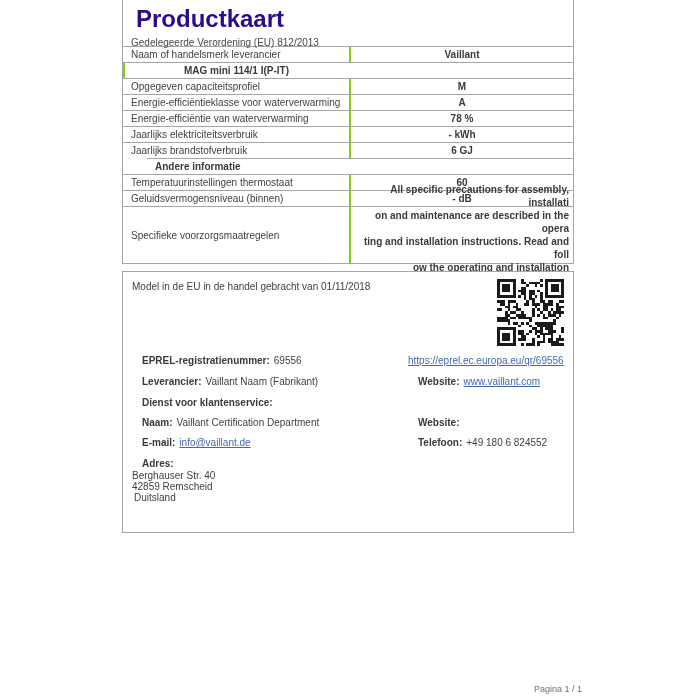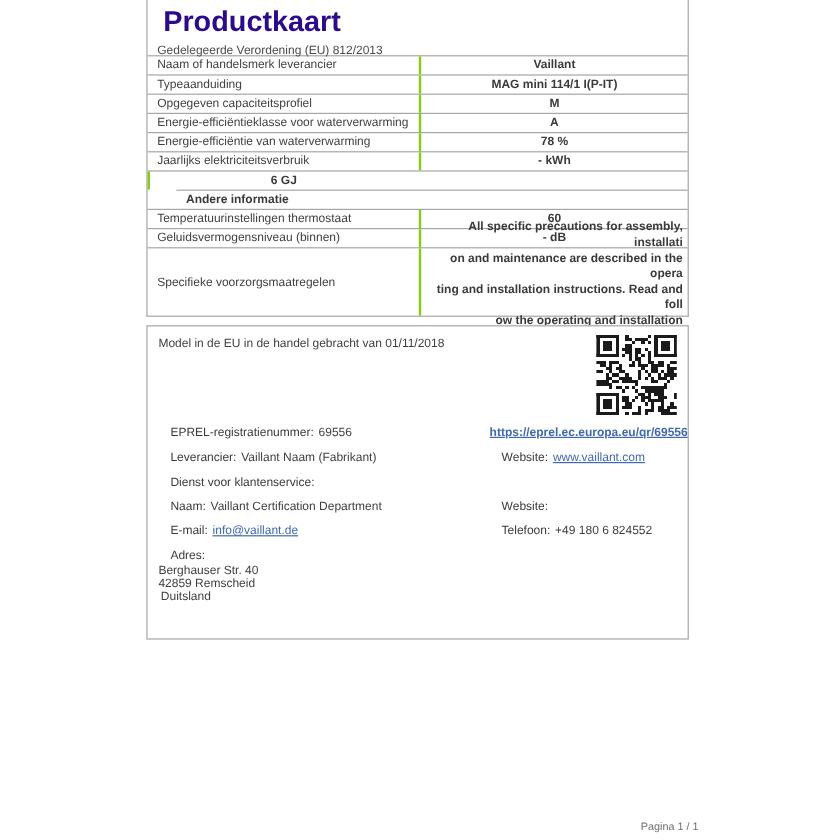--- a/index.html
+++ b/index.html
@@ -22,21 +22,21 @@
   .lcell{width:227px;box-sizing:border-box;padding-left:8px;font-size:10px;
          display:flex;align-items:center;}
   .vcell{width:225px;box-sizing:border-box;border-left:2px solid #84cc16;
          font-size:10px;font-weight:bold;display:flex;align-items:center;justify-content:center;
          text-align:right;color:#3a3a3a;}
   .vcell.multiline{flex-direction:column;line-height:13px;padding:2px 4px;justify-content:center;}
   .trow.section-row{font-weight:bold;font-size:10px;align-items:center;padding-left:8px;color:#3a3a3a;margin-left:24px;}
 
   
   .irow{position:absolute;font-size:10px;white-space:nowrap;}
-  .lbl{font-weight:normal;color:#3a3a3a;margin-right:4px;padding-left:10px;}
+  .lbl{font-weight:bold;color:#3a3a3a;margin-right:4px;padding-left:10px;}
   a.lnk{color:#4169ad;text-decoration:underline;cursor:pointer;}
   .qr{position:absolute;top:7px;right:9px;width:67px;height:67px;}
 
   .addr-line{position:absolute;font-size:10px;left:9px;}
 
   .page-footer{position:absolute;left:534px;top:684px;font-size:9px;color:#6e6e6e;}
 </style>
 </head>
 <body>
 
@@ -44,40 +44,40 @@
   <div class="b1-header">
     <h1 class="doc-title">Productkaart</h1>
     <div class="doc-subtitle">Gedelegeerde Verordening (EU) 812/2013</div>
   </div>
 
   <div class="trow">
     <div class="lcell">Naam of handelsmerk leverancier</div>
     <div class="vcell">Vaillant</div>
   </div>
   <div class="trow">
-    <div class="lcell">Typeaanduiding</div>
     <div class="vcell">MAG mini 114/1 I(P-IT)</div>
   </div>
   <div class="trow">
     <div class="lcell">Opgegeven capaciteitsprofiel</div>
     <div class="vcell">M</div>
   </div>
   <div class="trow">
     <div class="lcell">Energie-efficiëntieklasse voor waterverwarming</div>
     <div class="vcell">A</div>
   </div>
   <div class="trow">
     <div class="lcell">Energie-efficiëntie van waterverwarming</div>
     <div class="vcell">78 %</div>
   </div>
   <div class="trow">
     <div class="lcell">Jaarlijks elektriciteitsverbruik</div>
     <div class="vcell">- kWh</div>
   </div>
   <div class="trow">
+    <div class="lcell">Jaarlijks brandstofverbruik</div>
     <div class="vcell">6 GJ</div>
   </div>
   <div class="trow section-row">Andere informatie</div>
   <div class="trow">
     <div class="lcell">Temperatuurinstellingen thermostaat</div>
     <div class="vcell">60</div>
   </div>
   <div class="trow">
     <div class="lcell">Geluidsvermogensniveau (binnen)</div>
     <div class="vcell">- dB</div>
@@ -429,21 +429,21 @@
       <rect x="20" y="16" width="1" height="1" fill="#1a1a1a"></rect>
       <rect x="20" y="20" width="1" height="1" fill="#1a1a1a"></rect>
       <rect x="16" y="20" width="1" height="1" fill="#1a1a1a"></rect>
       <rect x="20" y="20" width="1" height="1" fill="#1a1a1a"></rect>
       <rect x="18" y="18" width="1" height="1" fill="#1a1a1a"></rect>
     </svg>
 
   <div class="irow" style="top:83px;left:9px;">
     <span class="lbl">EPREL-registratienummer:</span><span>69556</span>
   </div>
-  <div class="irow" style="top:83px;left:285px;font-weight:bold;">
+  <div class="irow" style="top:83px;left:285px;">
     <a class="lnk">https://eprel.ec.europa.eu/qr/69556</a>
   </div>
 
   <div class="irow" style="top:104px;left:9px;">
     <span class="lbl">Leverancier:</span><span>Vaillant Naam (Fabrikant)</span>
   </div>
   <div class="irow" style="top:104px;left:285px;">
     <span class="lbl">Website:</span><a class="lnk">www.vaillant.com</a>
   </div>
 

